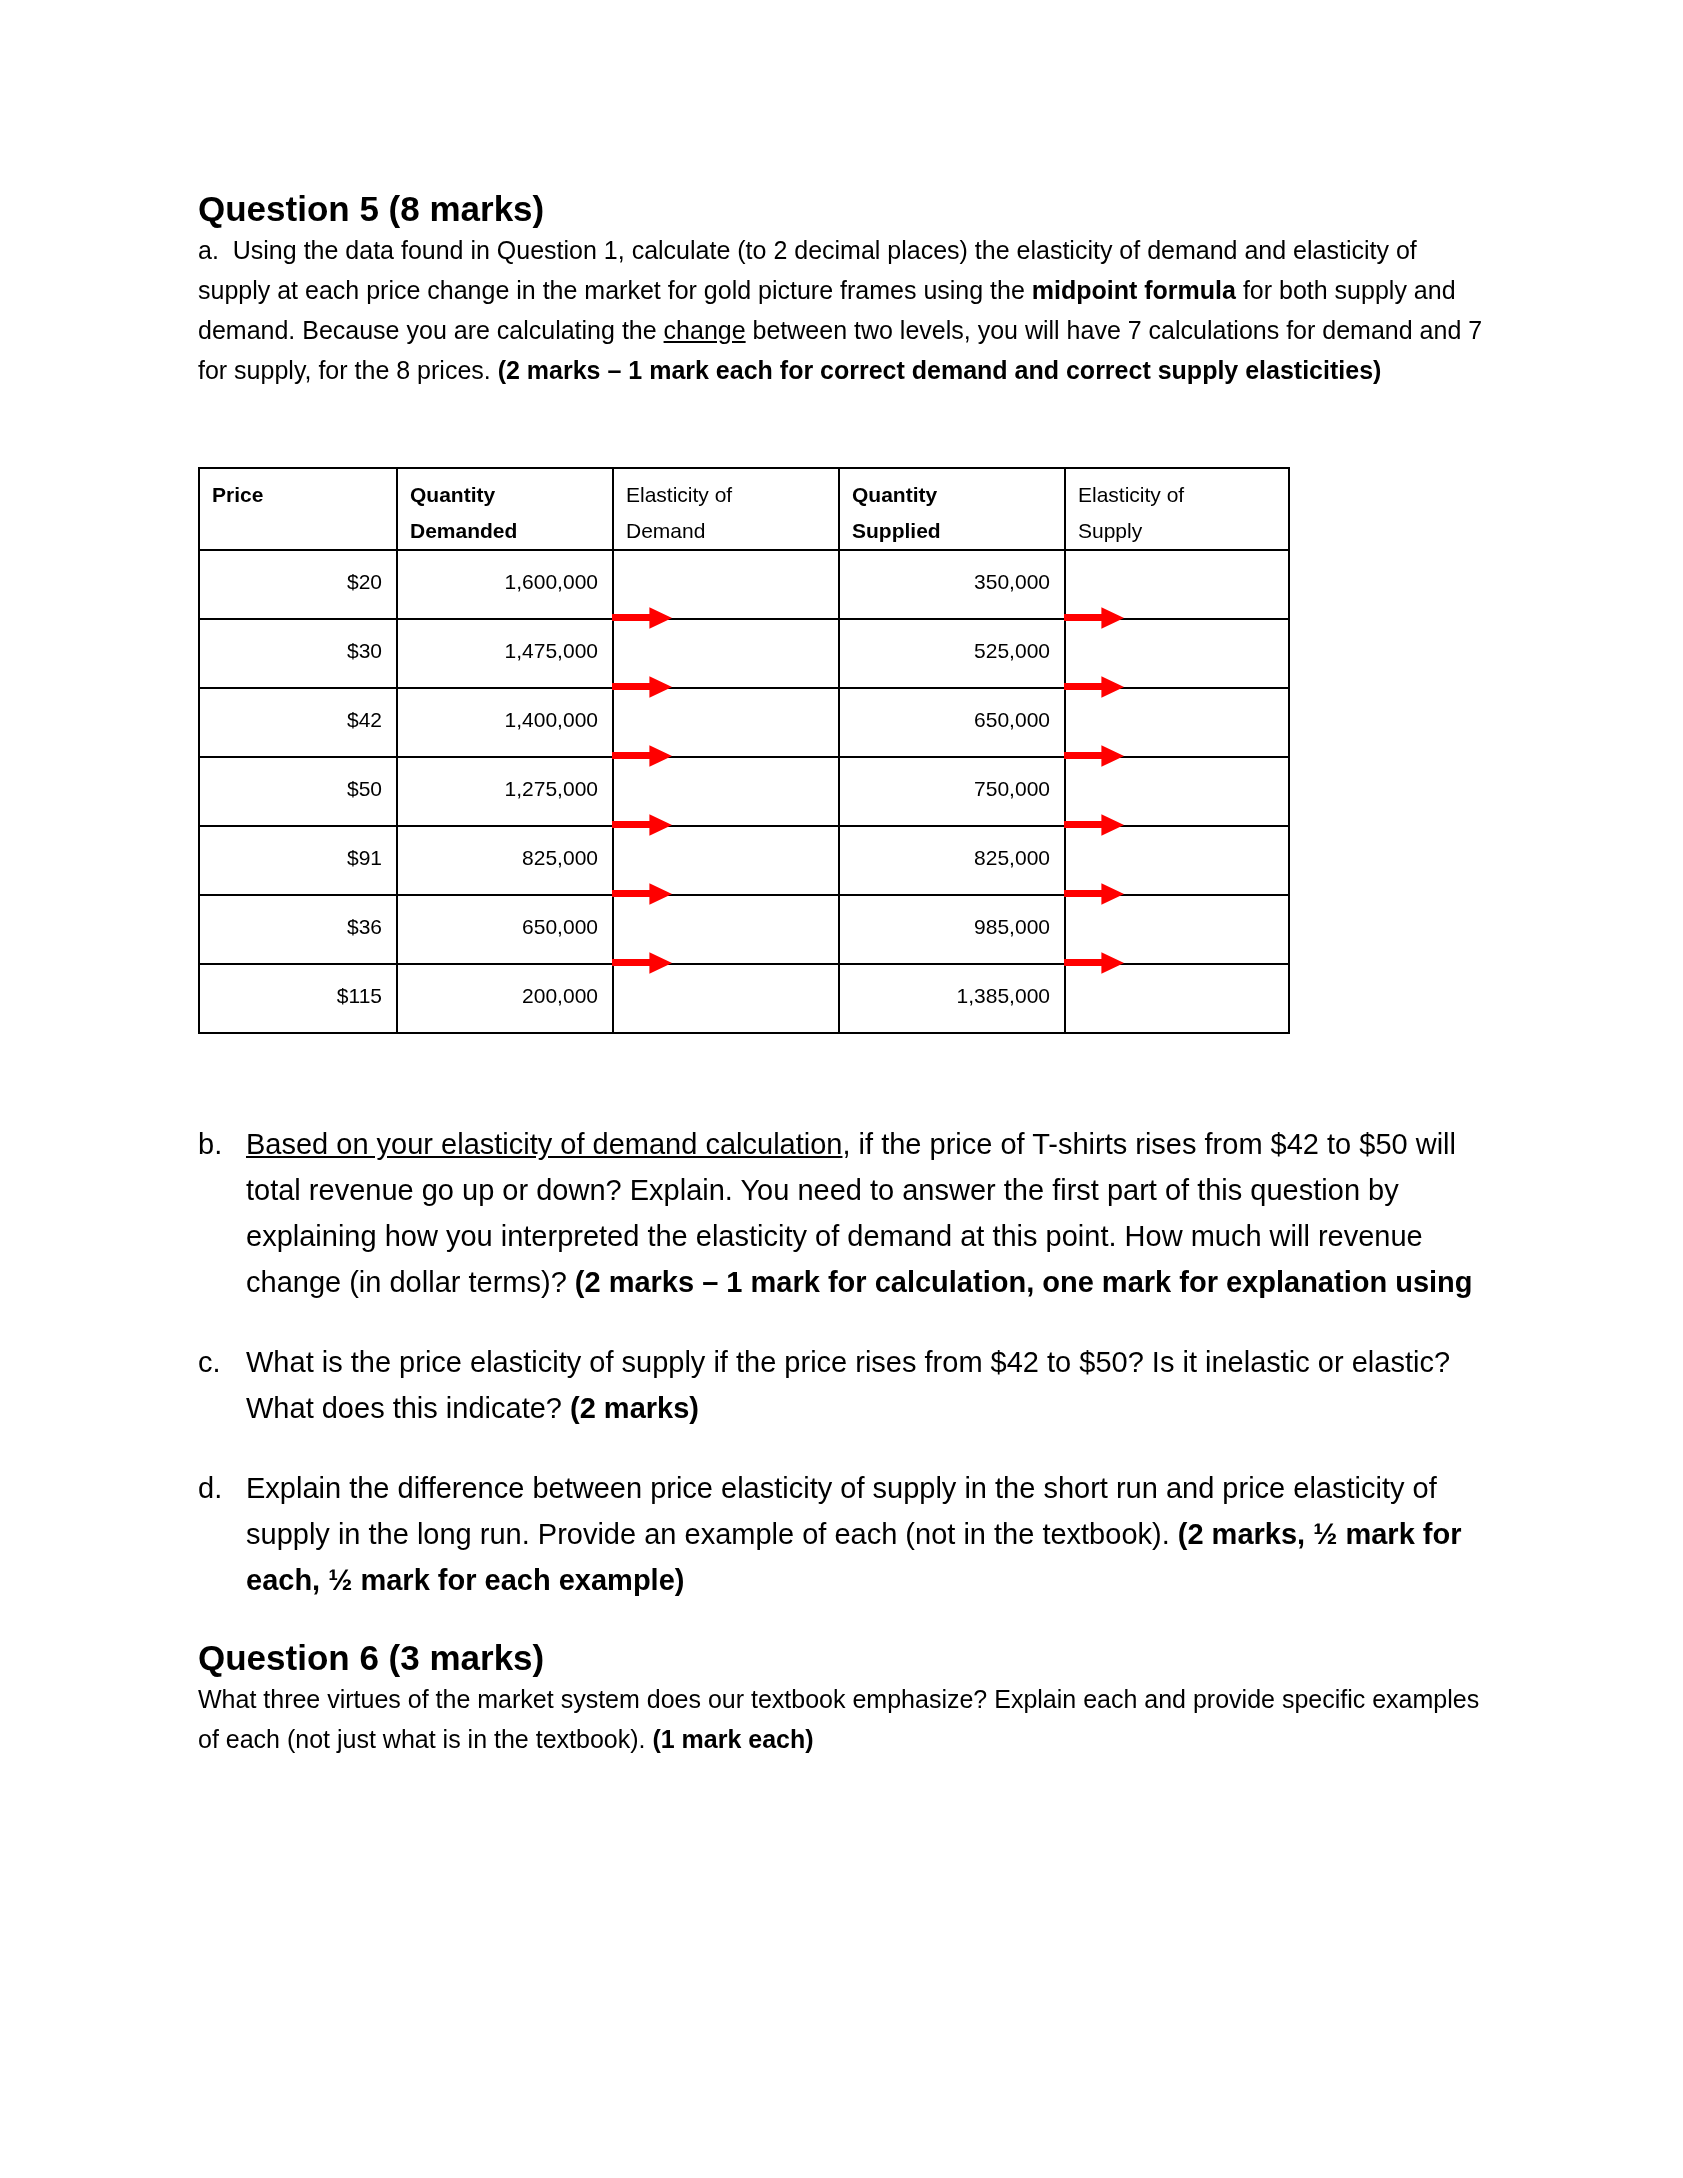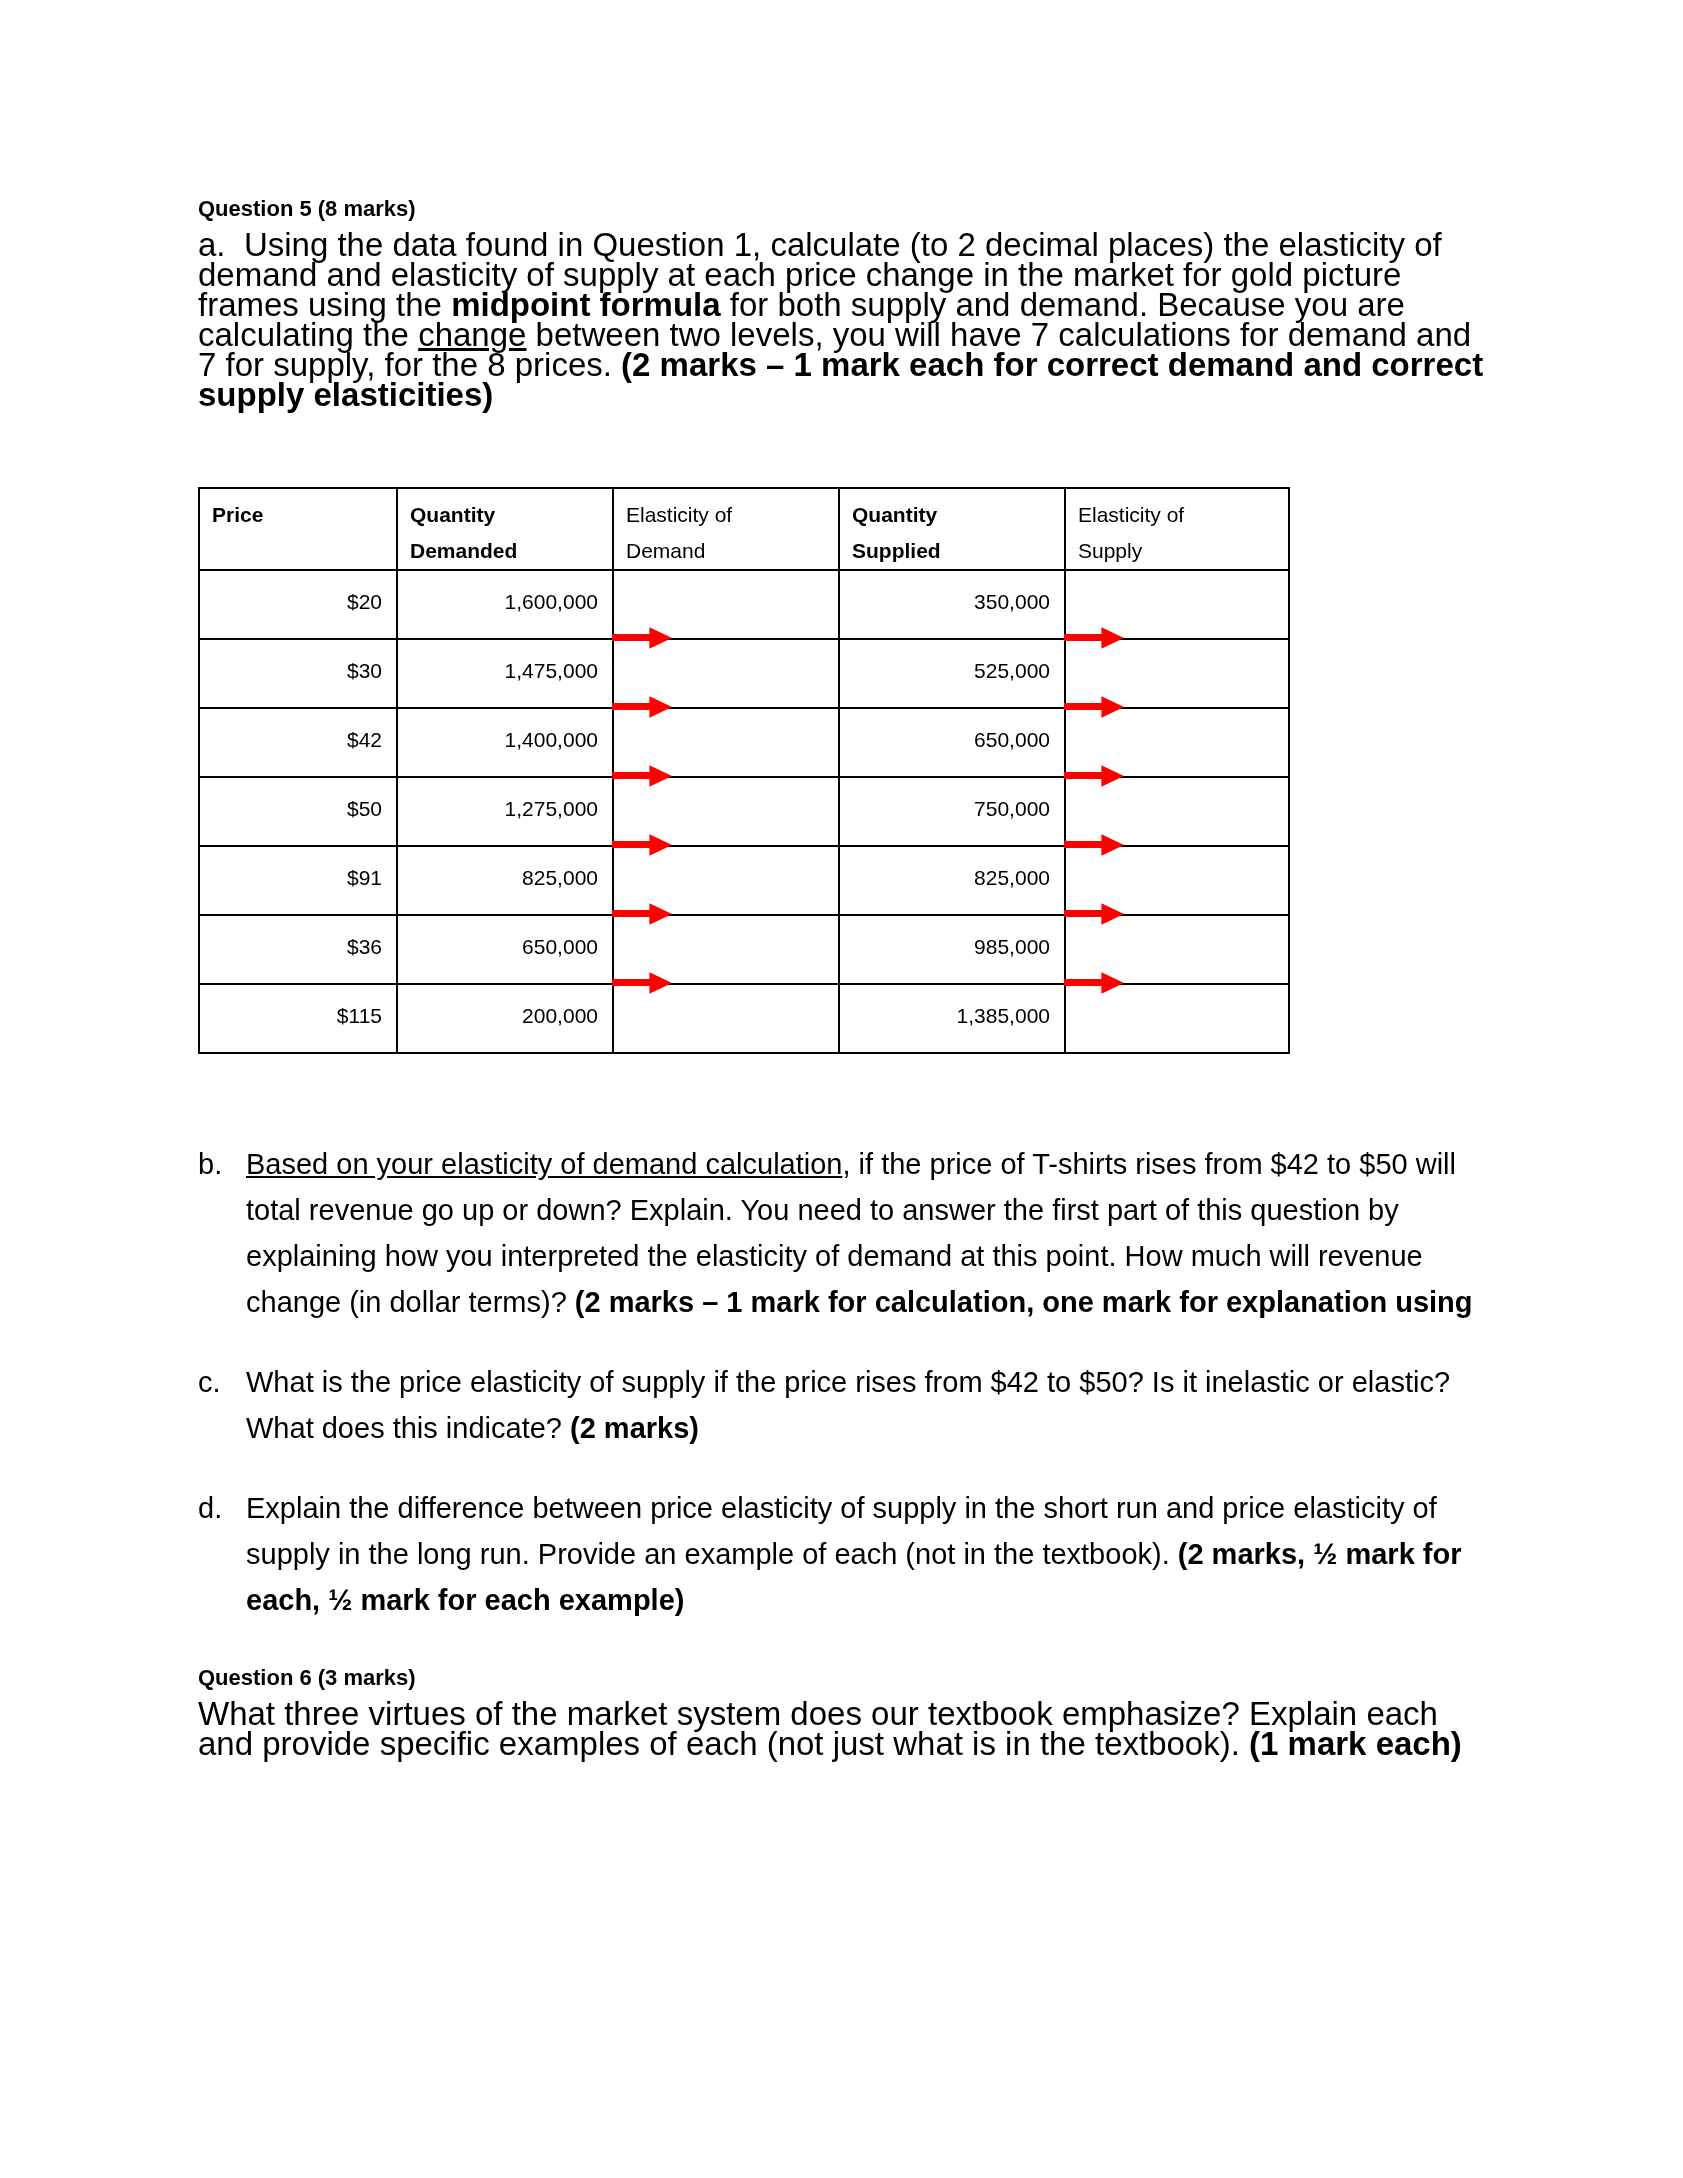--- a/index.html
+++ b/index.html
@@ -17,28 +17,28 @@
   .page {
     position: relative;
     width: 1683px;
     height: 2178px;
     box-sizing: border-box;
     padding: 188px 198px 0 198px;
   }
 
   
   .q-heading {
-    font-size: 22px;
+    font-size: 35px;
     font-weight: bold;
     line-height: 42px;
     margin: 0;
   }
   .para {
-    font-size: 33px;
-    line-height: 30px;
+    font-size: 25px;
+    line-height: 40px;
     margin: 0;
   }
   b, .bold { font-weight: bold; }
   u, .ul { text-decoration: underline; }
 
   
   .listitem {
     position: relative;
     font-size: 29px;
     line-height: 46px;

